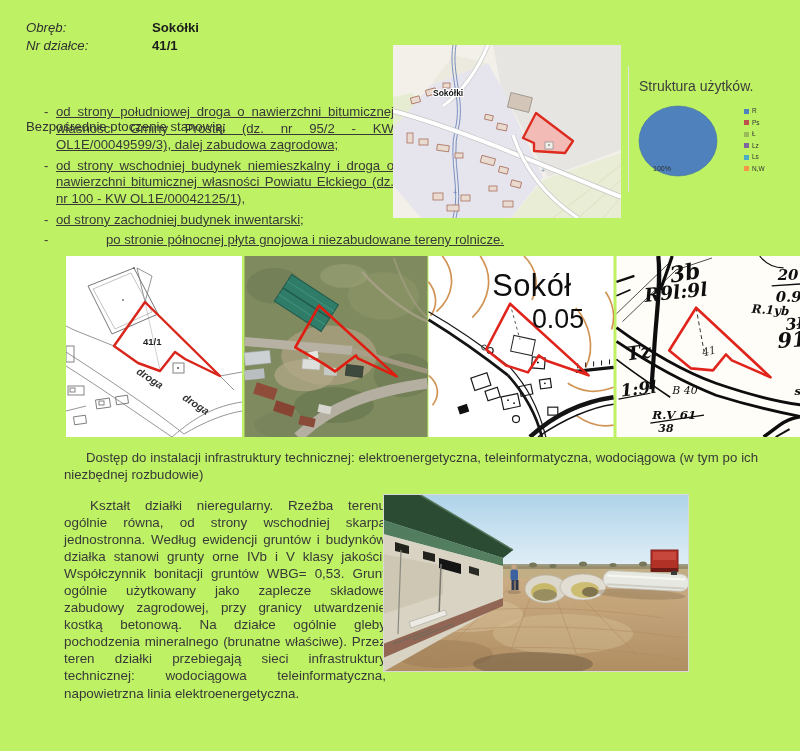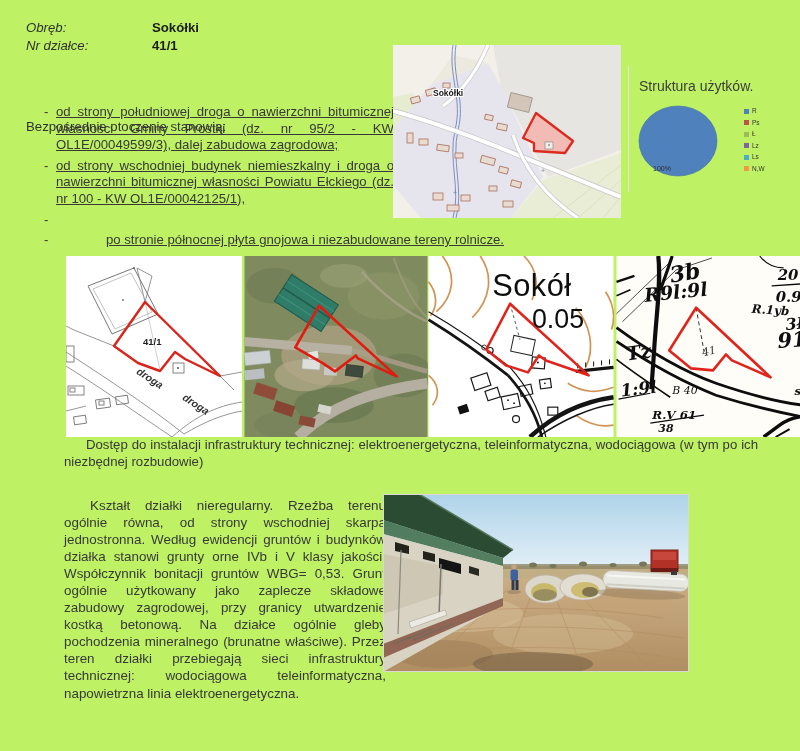--- a/index.html
+++ b/index.html
@@ -33,21 +33,21 @@
   .c3{background:#8064a2}.c4{background:#4bacc6}.c5{background:#f79646}
   .llabel{font-size:6.5px;color:#333;line-height:6px;}
   
   .imgbox{position:absolute;top:256px;height:181px;margin-left:36px;}
   .imgbox svg{display:block;width:100%;height:100%;}
   .im1{left:30px;width:176px;}
   .im2{left:208px;width:184px;}
   .im3{left:392px;width:186px;}
   .im4{left:580px;width:188px;}
   
-  .access{position:absolute;left:64px;top:436px;width:694px;font-size:13.2px;line-height:17px;
+  .access{position:absolute;left:64px;top:449px;width:694px;font-size:13.2px;line-height:17px;
           text-align:justify;text-indent:22px;color:#383838;}
   .desc{position:absolute;left:64px;top:497px;width:322px;font-size:13.4px;line-height:17.05px;
         text-align:justify;text-indent:26px;color:#383838;}
   
   .photo{position:absolute;left:383px;top:494px;width:306px;height:178px;}
 </style>
 </head>
 <body>
 
 <div class="page">
@@ -68,20 +68,21 @@
     <div class="bitem w3">
       <span class="dash">-</span>
       <span class="btext">od strony południowej droga o nawierzchni bitumicznej własności Gminy Prostki (dz. nr 95/2 - KW OL1E/00049599/3), dalej zabudowa zagrodowa;</span>
     </div>
     <div class="bitem w3">
       <span class="dash">-</span>
       <span class="btext">od strony wschodniej budynek niemieszkalny i droga o nawierzchni bitumicznej własności Powiatu Ełckiego (dz. nr 100 - KW OL1E/00042125/1),</span>
     </div>
     <div class="bitem w3">
       <span class="dash">-</span>
+      <span class="btext">od strony zachodniej budynek inwentarski;</span>
     </div>
     <div class="bitem w4">
       <span class="dash">-</span>
       <span class="btext">po stronie północnej płyta gnojowa i niezabudowane tereny rolnicze.</span>
     </div>
   </div>
 
   <div class="ovmap">
     <svg viewBox="0 0 228 173" width="228" height="173">
       <rect width="228" height="173" fill="#f2f0e8"></rect>

